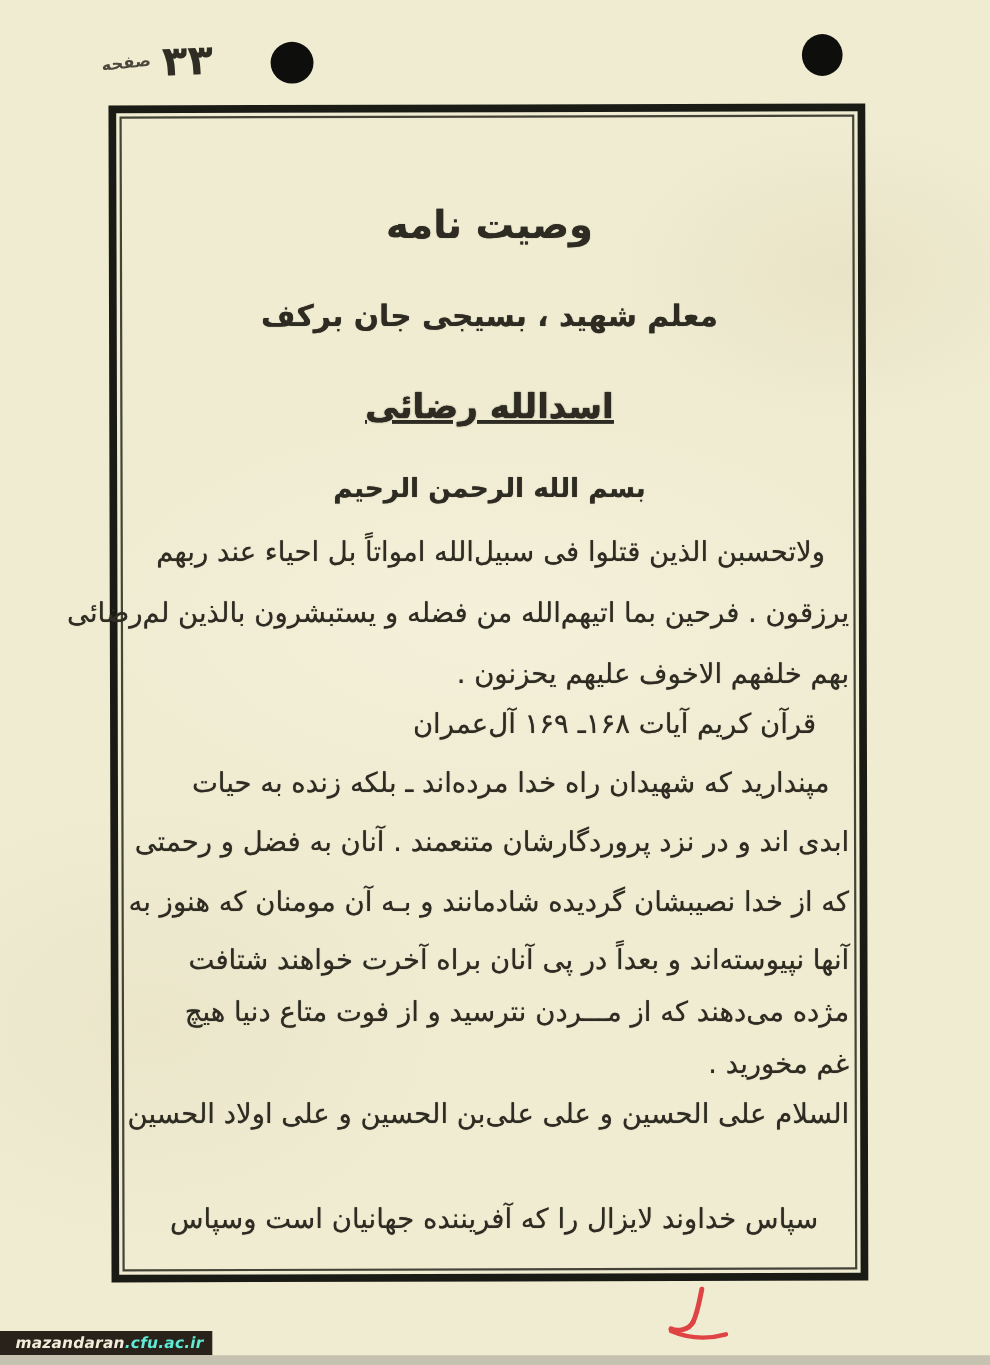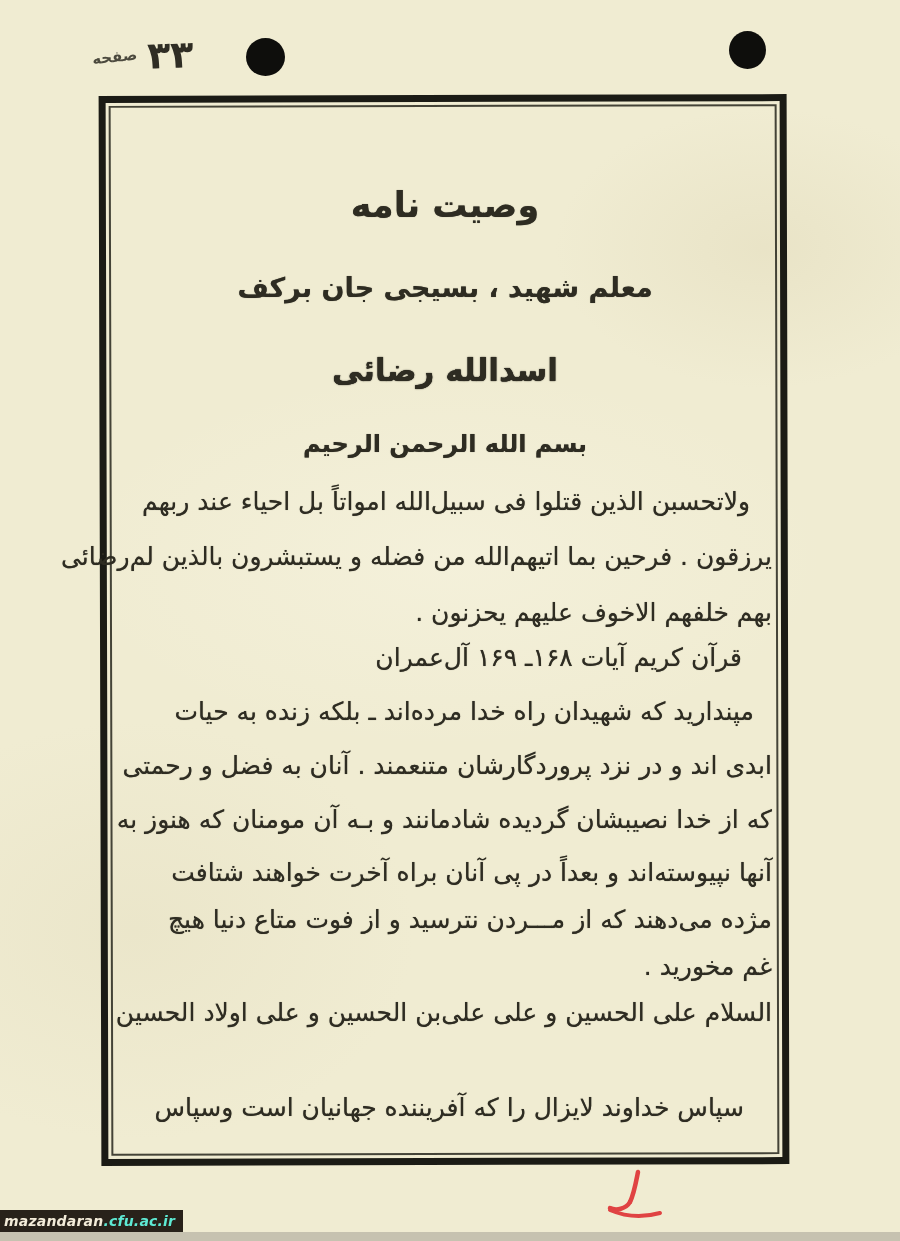--- a/index.html
+++ b/index.html
@@ -56,21 +56,21 @@
   }
   .tline{
     position:absolute;right:0;left:0;
     white-space:nowrap;
     text-shadow:0 0 .7px rgba(42,40,30,.75);
   }
   .center{text-align:center;}
   .rtl-line{text-align:right;font-size:25px;}
   .doc-title{top:90px;font-size:35px;font-weight:bold;letter-spacing:1px;}
   .doc-subtitle{top:177px;font-size:27px;font-weight:bold;}
-  .doc-author{top:257px;font-size:31px;font-weight:bold;text-shadow:0 0 1.4px #24221a,0 0 .6px #24221a;}
+  .doc-author{top:257px;font-size:31px;font-weight:bold;text-shadow:0 0 1.4px #24221a,0 0 .6px #24221a;text-decoration:underline;}
   .bismillah{top:335px;font-size:24px;font-weight:bold;}
   .v0{top:392px;padding-right:22px;}
   .v1{top:447px;}
   .v2{top:503px;}
   .cite{top:548px;padding-right:30px;}
   .b0{top:602px;padding-right:18px;}
   .b1{top:656px;}
   .b2{top:710px;}
   .b3{top:763px;}
   .b4{top:810px;}
@@ -80,21 +80,21 @@
   .closing{top:998px;padding-right:28px;}
   
   .red-mark{
     position:absolute;left:598px;top:1168px;width:80px;height:56px;
   }
   
   .site-watermark{
     position:absolute;left:0px;top:1210px;height:22px;
     background:#28221a;
     display:flex;align-items:center;
-    padding:0 8px 0 4px;
+    padding:0 8px 0 14px;
     font-style:italic;font-weight:bold;font-size:14px;
     letter-spacing:.2px;
     white-space:nowrap;
     justify-content:center;
   }
   .wm-site{color:#f3ecd9;}
   .wm-domain{color:#5eead4;}
 </style>
 </head>
 <body>

